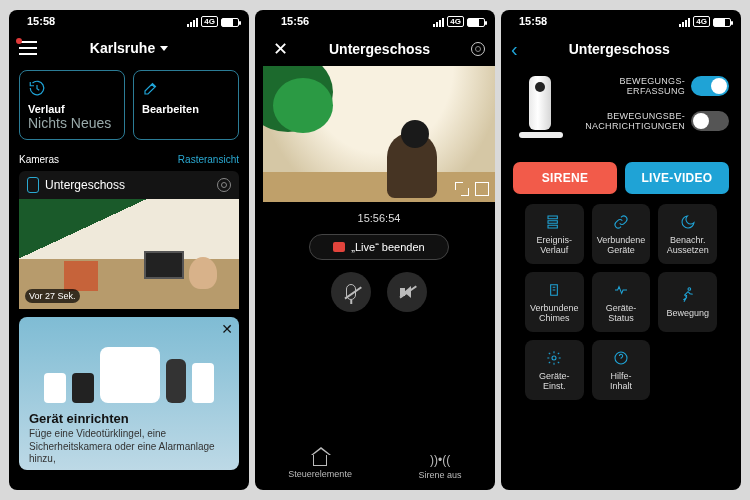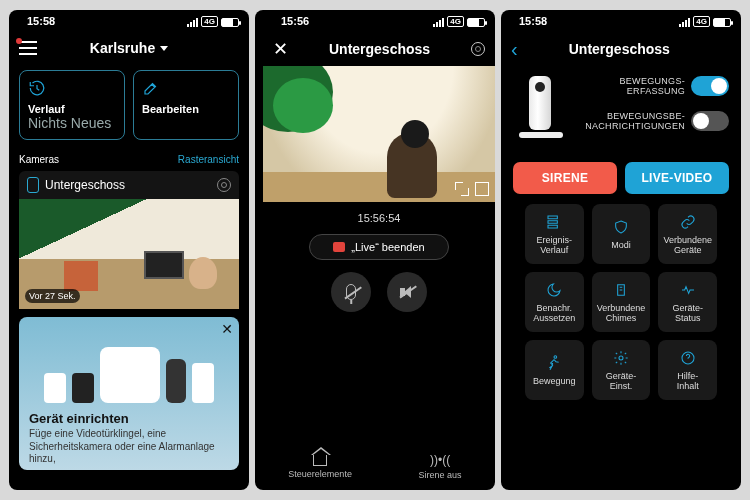--- a/index.html
+++ b/index.html
@@ -319,28 +319,20 @@
             <svg viewBox="0 0 24 24">
               <path class="ico" d="M3 3h14v4H3zM3 10h14v4H3zM3 17h14v4H3z"></path>
             </svg>
           </div>
           <div style="white-space:pre-line">Ereignis-
 Verlauf</div>
         </div>
         <div class="gt">
           <div class="gi">
             <svg viewBox="0 0 24 24">
-              <path class="ico" d="M12 3l8 3v5c0 5-3.5 8-8 10-4.5-2-8-5-8-10V6z"></path>
-            </svg>
-          </div>
-          <div style="white-space:pre-line">Modi</div>
-        </div>
-        <div class="gt">
-          <div class="gi">
-            <svg viewBox="0 0 24 24">
               <path class="ico" d="M10 14a5 5 0 0 0 7 0l3-3a5 5 0 0 0-7-7l-1 1M14 10a5 5 0 0 0-7 0l-3 3a5 5 0 0 0 7 7l1-1"></path>
             </svg>
           </div>
           <div style="white-space:pre-line">Verbundene
 Geräte</div>
         </div>
         <div class="gt">
           <div class="gi">
             <svg viewBox="0 0 24 24">
               <path class="ico" d="M21 13A9 9 0 1 1 11 3a7 7 0 0 0 10 10z"></path>

